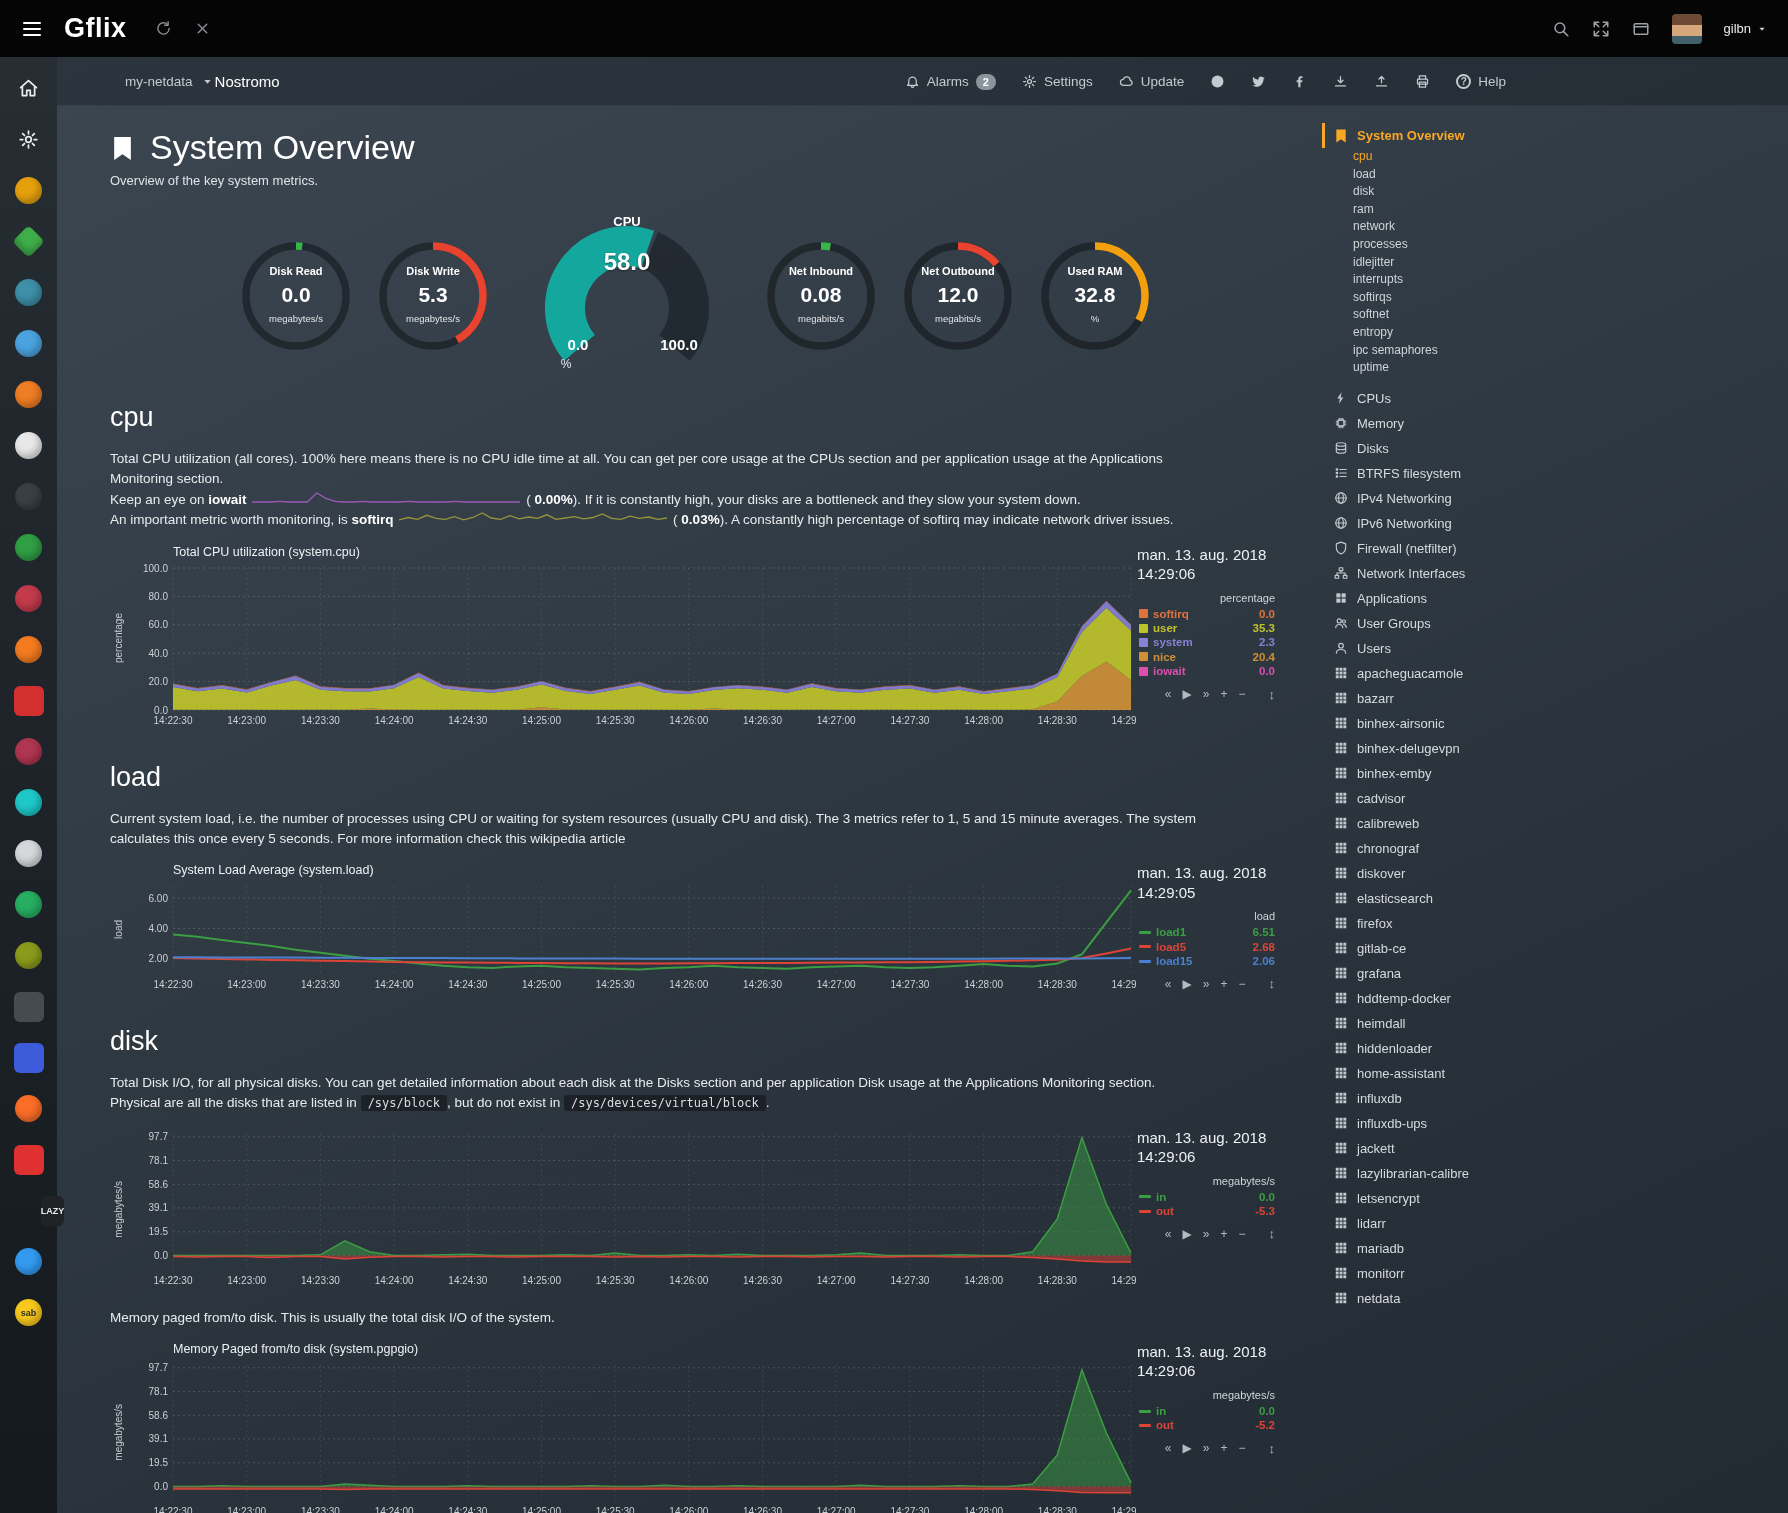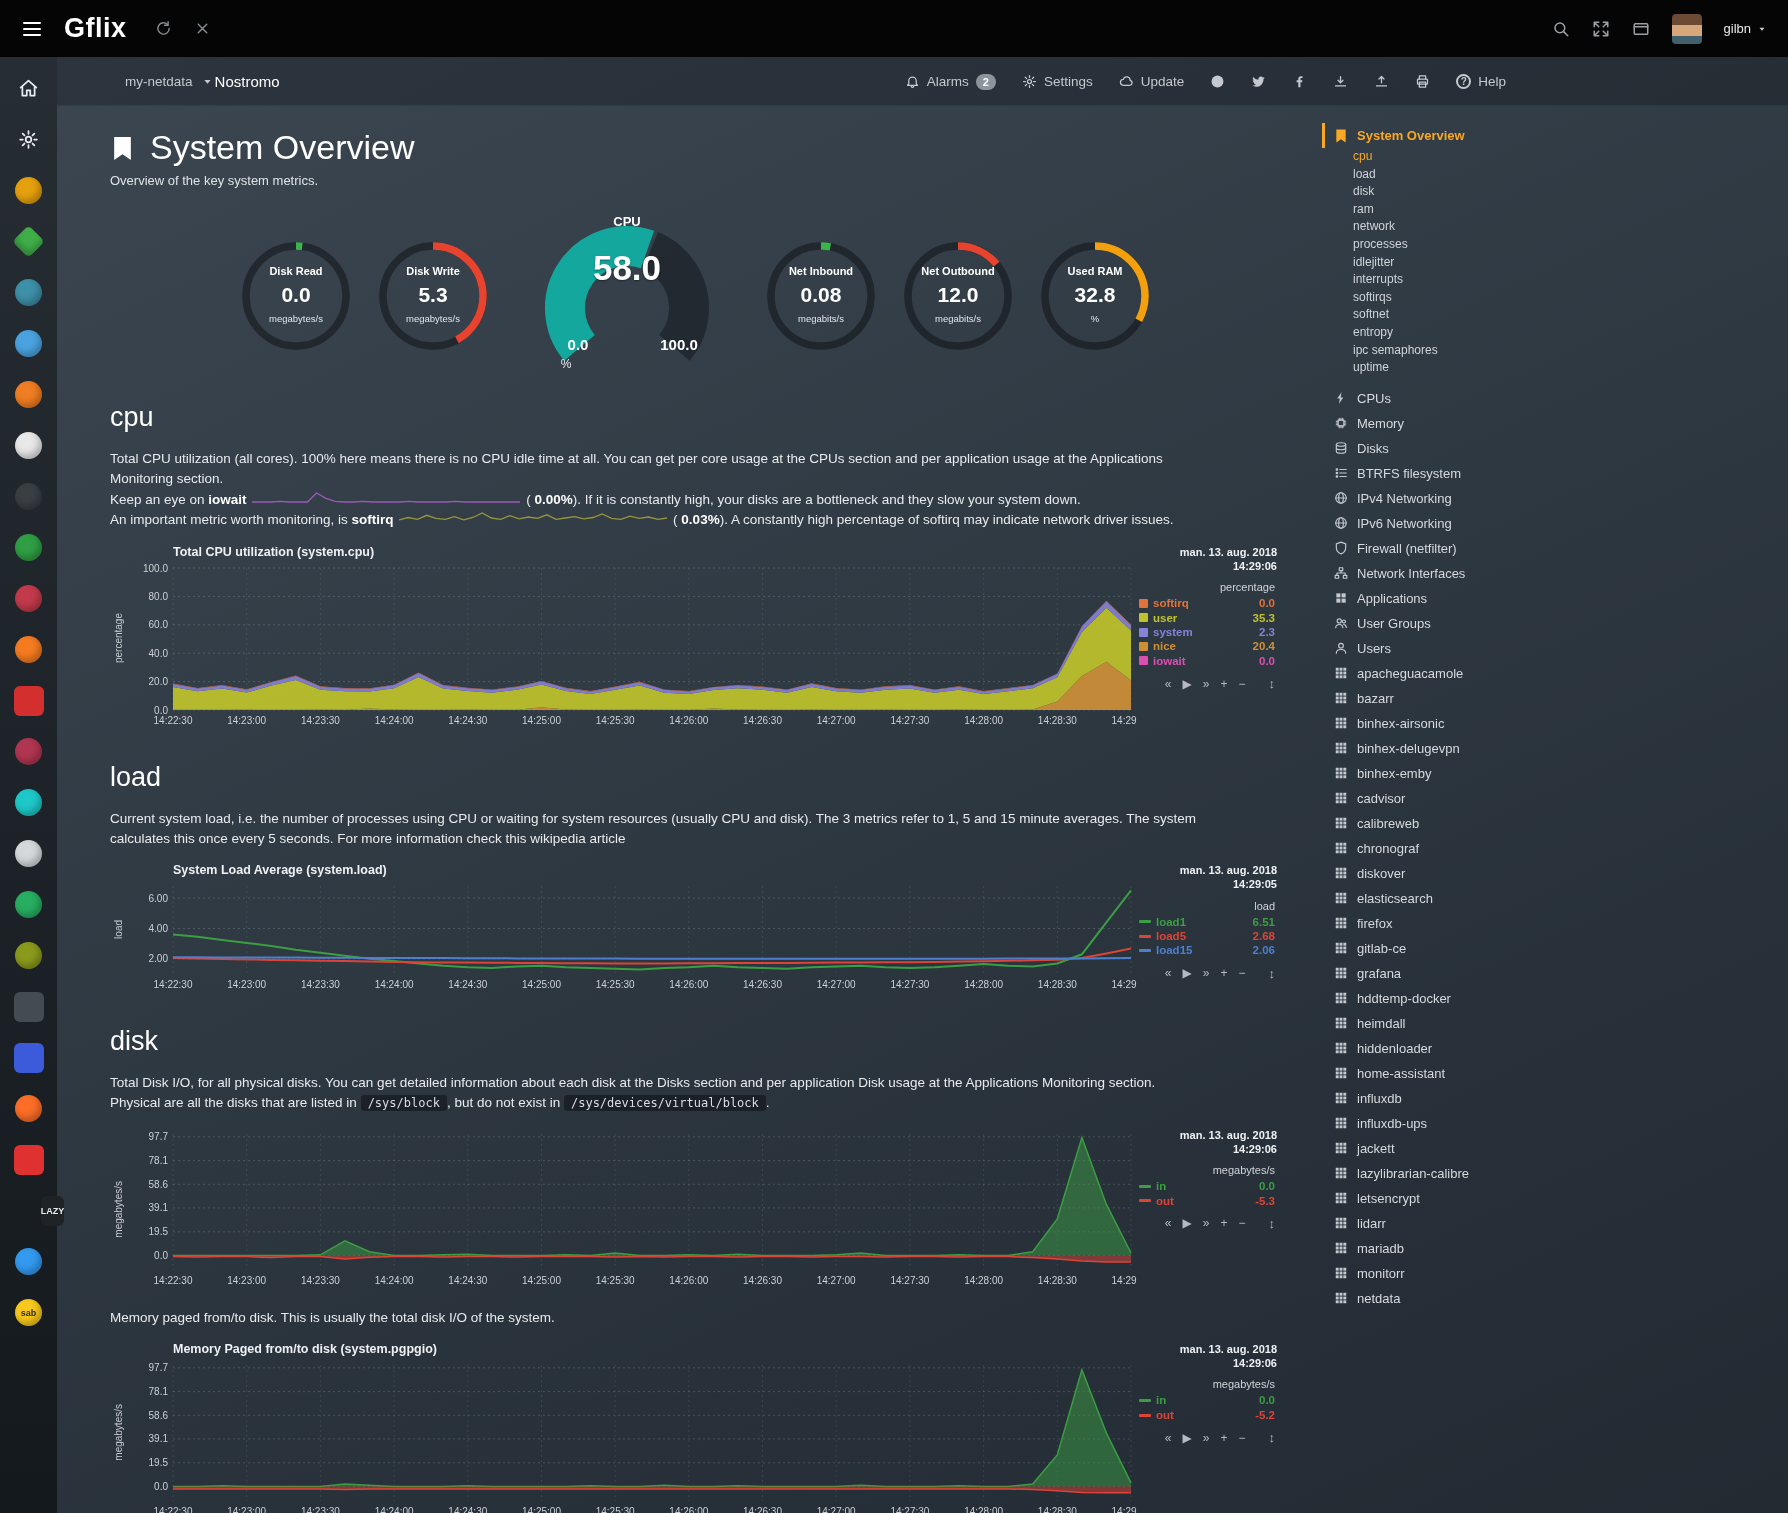--- a/index.html
+++ b/index.html
@@ -61,41 +61,41 @@
 
 .gauges{display:flex;align-items:center;gap:21px;margin:32px 0 2px 128px}
 .ringbox{position:relative;width:116px;height:116px;flex:0 0 auto}
 .bgr{fill:none;stroke:rgba(0,0,0,.38);stroke-width:7.5}
 .valr{fill:none;stroke-width:7.5}
 .g-title{position:absolute;top:27px;width:100%;text-align:center;font-size:11px;font-weight:bold;color:#fff}
 .g-value{position:absolute;top:45px;width:100%;text-align:center;font-size:21px;font-weight:bold;color:#fff}
 .g-unit{position:absolute;top:75px;width:100%;text-align:center;font-size:9.5px;color:#e3e6e9}
 .cpubox{position:relative;width:210px;height:152px;flex:0 0 auto;margin:0 10px}
 .cpu-label{position:absolute;top:-6px;width:100%;text-align:center;font-size:13px;font-weight:bold;color:#fff}
-.cpu-value{position:absolute;top:28px;width:100%;text-align:center;font-size:35px;font-weight:bold;color:#fff;
+.cpu-value{position:absolute;top:28px;width:100%;text-align:center;font-size:24px;font-weight:bold;color:#fff;
   text-shadow:0 1px 2px rgba(0,0,0,.4)}
 .cpu-min{position:absolute;left:26px;top:116px;width:60px;text-align:center;font-size:15px;font-weight:bold;color:#fff}
 .cpu-max{position:absolute;right:18px;top:116px;width:70px;text-align:center;font-size:15px;font-weight:bold;color:#fff}
 .cpu-unit{position:absolute;left:14px;top:137px;width:60px;text-align:center;font-size:12px;color:#e8ebee}
 
 
 .sec-h{font-size:27px;font-weight:400;color:#fff;margin:30px 0 16px}
 .para{font-size:13.5px;color:#e8ebed;line-height:1.5;max-width:1108px}
 .para b{color:#fff}
 .spark{display:inline-block;vertical-align:middle;margin:0 2px}
 .codechip{font-family:"DejaVu Sans Mono",monospace;font-size:12px;background:rgba(0,0,0,.38);
   color:#d9dde1;border-radius:3px;padding:1px 7px}
 
 
 .chart-block{display:grid;grid-template-columns:17px 1010px 140px;margin-top:14px}
 .c-ylab{writing-mode:vertical-rl;transform:rotate(180deg);font-size:10px;color:#c7ccd1;
   text-align:center;align-self:center;justify-self:center}
-.c-title{font-size:12.5px;font-weight:bold;color:#eef1f3;margin:0 0 3px 46px}
+.c-title{font-size:12.5px;font-weight:normal;color:#eef1f3;margin:0 0 3px 46px}
 .c-right{padding-top:0}
-.c-date{color:#eef1f3;font-weight:bold;text-align:right;font-size:11px;line-height:1.3}
+.c-date{color:#eef1f3;font-weight:normal;font-size:15px;line-height:1.3}
 .c-unit{text-align:right;color:#cfd4d8;font-size:11px;margin:8px 2px 3px}
 .lrow{display:flex;justify-content:space-between;align-items:center;font-size:11.5px;line-height:1.25;padding:0 2px}
 .lname{display:flex;align-items:center;gap:5px;font-weight:bold}
 .sw{display:inline-block;width:9px;height:9px;border-radius:1px}
 .sw-dash{display:inline-block;width:12px;height:3px;border-radius:1px}
 .lval{font-weight:bold}
 .c-tools{display:flex;align-items:center;justify-content:flex-end;gap:11px;color:#b4bac0;
   font-size:12px;margin-top:8px;padding-right:2px}
 .c-tools span{cursor:pointer}
 .c-resize{margin-left:12px;font-size:13px}

